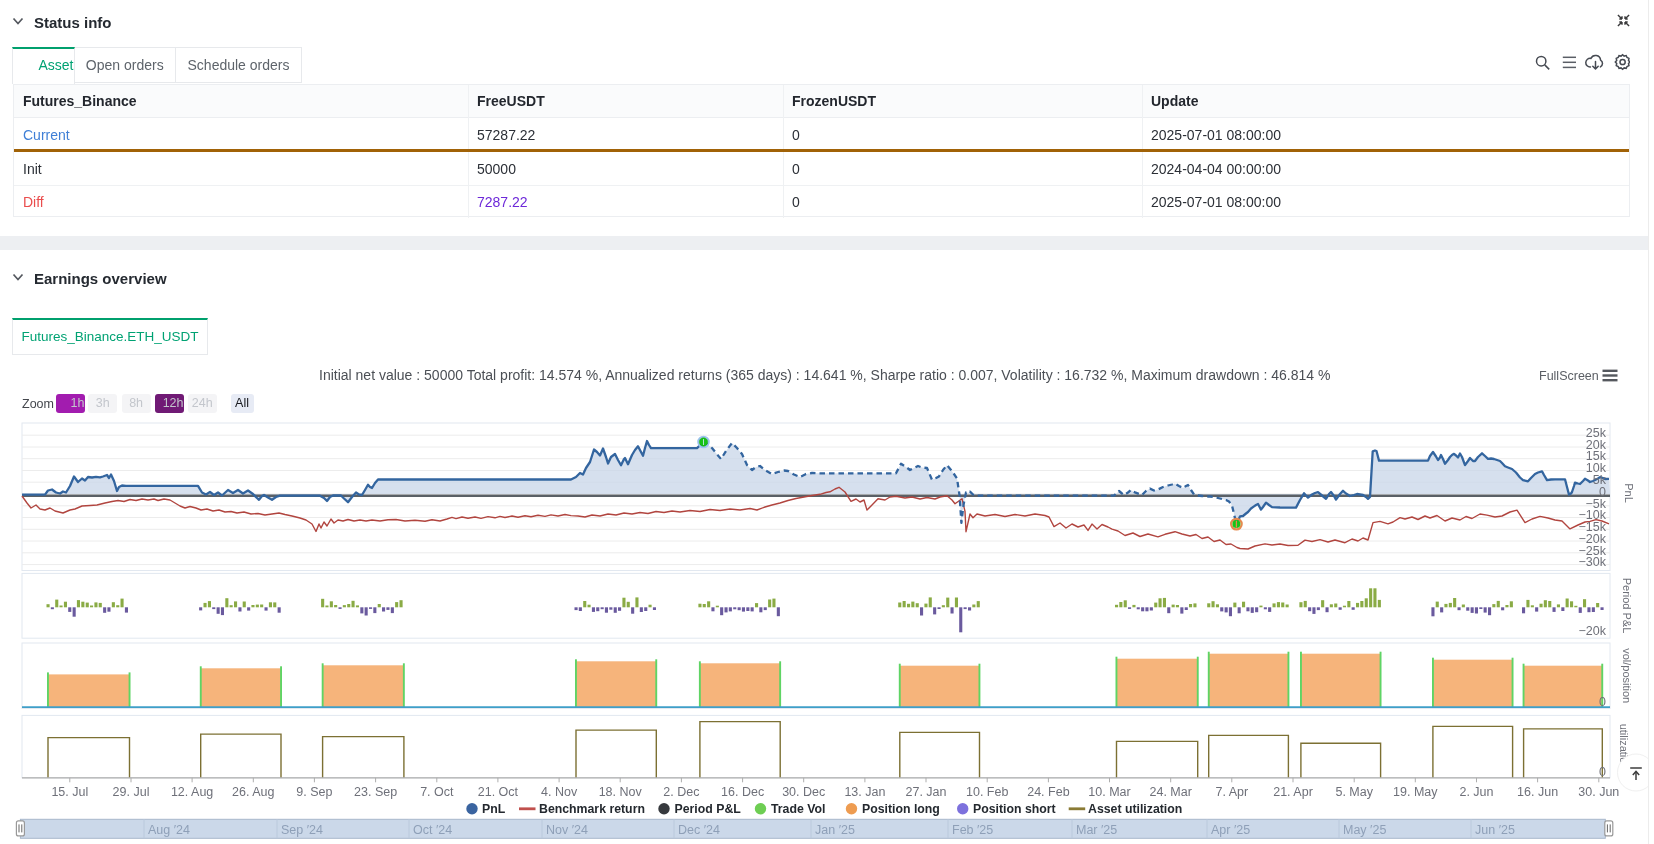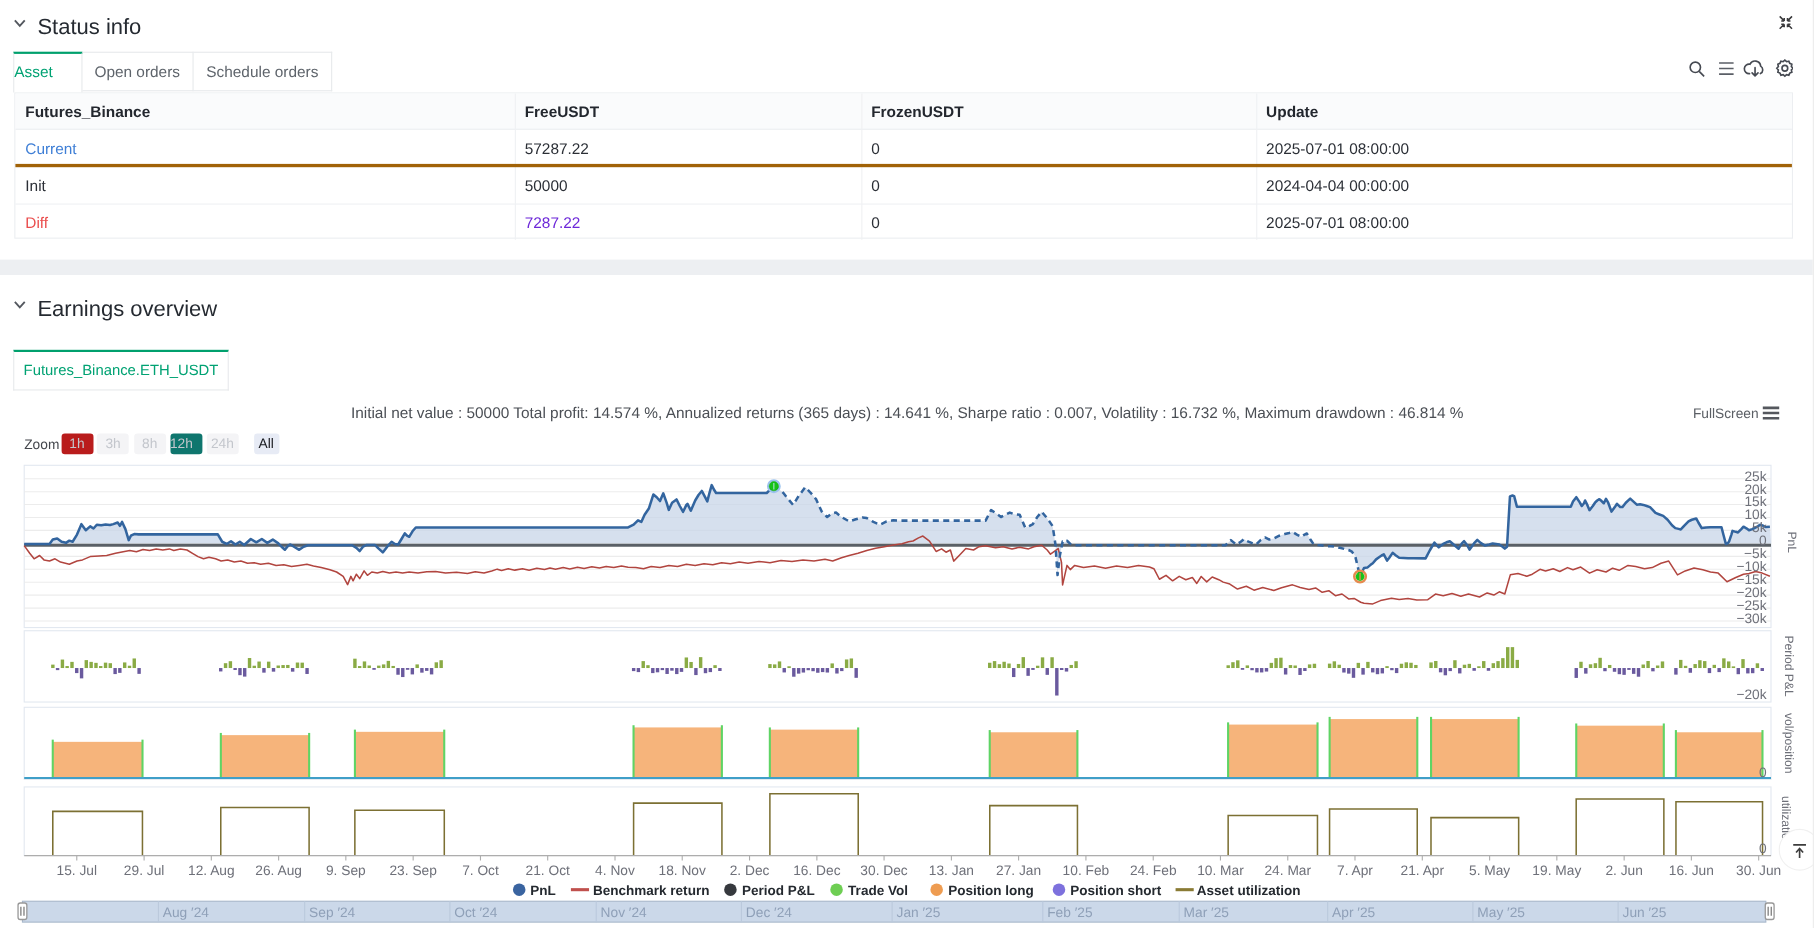--- a/index.html
+++ b/index.html
@@ -1,16 +1,16 @@
 <!DOCTYPE html>
 <html><head><meta charset="utf-8"><style>
 *{margin:0;padding:0;box-sizing:border-box}
 html,body{width:1654px;height:844px;background:#fff;font-family:"Liberation Sans",sans-serif;overflow:hidden;position:relative}
 .abs{position:absolute}
-.sechead{font-size:20px;font-weight:normal;color:#252a31}
+.sechead{font-size:15px;font-weight:bold;color:#252a31}
 </style></head><body>
 
 <svg class="abs" style="left:12px;top:17px" width="12" height="9" viewBox="0 0 12 9">
     <path d="M1.5 1.5 L6 6.5 L10.5 1.5" fill="none" stroke="#54585f" stroke-width="1.7"></path>
   </svg>
 <div class="abs sechead" style="left:34px;top:14px">Status info</div>
 
 <svg class="abs" style="left:1617px;top:14px" width="13" height="13" viewBox="0 0 13 13" stroke="#3a3a3c" stroke-width="1.4" fill="none">
 <path d="M0.9 0.9 L5 5 M5 5 L5 2.3 M5 5 L2.3 5"></path>
 <path d="M12.1 0.9 L8 5 M8 5 L8 2.3 M8 5 L10.7 5"></path>
@@ -28,21 +28,21 @@
     </g>
 <path d="M56.5 14.9 A4.3 4.3 0 1 1 56.9 6.4 A5.1 5.1 0 0 1 66.6 8.1 A3.9 3.9 0 0 1 66.4 14.9" stroke-linecap="round"></path>
 <path d="M61.5 9.5 L61.5 16.8 M58.8 14.2 L61.5 17 L64.2 14.2" stroke-linecap="round" stroke-linejoin="round"></path>
 <g transform="translate(88.6,10)">
       <circle r="2.6"></circle>
       <path d="M0 -7.3 L1.55 -5.9 L3.6 -6.4 L4.45 -4.45 L6.35 -3.6 L5.9 -1.55 L7.3 0 L5.9 1.55 L6.35 3.6 L4.45 4.45 L3.6 6.35 L1.55 5.9 L0 7.3 L-1.55 5.9 L-3.6 6.35 L-4.45 4.45 L-6.35 3.6 L-5.9 1.55 L-7.3 0 L-5.9 -1.55 L-6.35 -3.6 L-4.45 -4.45 L-3.6 -6.35 L-1.55 -5.9 Z"></path>
     </g>
 </svg>
 
 <div class="abs" style="left:12px;top:47px;width:290px;height:37px">
-<div class="abs" style="left:0;top:0;width:62.5px;height:37px;background:#fff;border:1px solid #e7e9ec;border-top:2px solid #00a06d;border-bottom:none;color:#00a273;font-size:14px;text-align:left;line-height:33px">Asset</div>
+<div class="abs" style="left:0;top:0;width:62.5px;height:37px;background:#fff;border:1px solid #e7e9ec;border-top:2px solid #00a06d;border-bottom:none;color:#00a273;font-size:14px;text-align:right;line-height:33px">Asset</div>
 <div class="abs" style="left:62.5px;top:0;width:101.5px;height:36px;border:1px solid #e7e9ec;border-left:none;color:#5e646b;font-size:14px;text-align:center;line-height:34px">Open orders</div>
 <div class="abs" style="left:164px;top:0;width:126px;height:36px;border:1px solid #e7e9ec;border-left:none;color:#5e646b;font-size:14px;text-align:center;line-height:34px">Schedule orders</div>
 </div>
 
 <div class="abs" style="left:13px;top:84px;width:1617px;height:133px;border:1px solid #eceef1;font-size:14px;color:#2b2f36">
 <div class="abs" style="left:0;top:0;width:100%;height:33px;background:#fafbfc;border-bottom:1px solid #eceef1;font-weight:bold;color:#23272e">
 <span class="abs" style="left:9px;top:8px">Futures_Binance</span>
 <span class="abs" style="left:463px;top:8px">FreeUSDT</span>
 <span class="abs" style="left:778px;top:8px">FrozenUSDT</span>
 <span class="abs" style="left:1137px;top:8px">Update</span>
@@ -84,24 +84,24 @@
 <div class="abs" style="left:1539px;top:369px;font-size:12.5px;color:#5a5e64">FullScreen</div>
 <svg class="abs" style="left:1602px;top:369px" width="16" height="13" viewBox="0 0 16 13">
     <g stroke="#55585e" stroke-width="2.4">
       <line x1="0.5" y1="1.8" x2="15.5" y2="1.8"></line>
       <line x1="0.5" y1="6.5" x2="15.5" y2="6.5"></line>
       <line x1="0.5" y1="11.2" x2="15.5" y2="11.2"></line>
     </g>
   </svg>
 
 <div class="abs" style="left:22px;top:397px;font-size:12.5px;color:#44474d">Zoom</div>
-<div class="abs" style="left:55.5px;top:394px;width:29px;height:19px;background:#b91c1c;border-radius:3px;color:#c3c6cc;font-size:12.5px;text-align:center;line-height:19px">1h</div>
+<div class="abs" style="left:55.5px;top:394px;width:29px;height:19px;background:#a21caf;border-radius:3px;color:#c3c6cc;font-size:12.5px;text-align:right;line-height:19px">1h</div>
 <div class="abs" style="left:88.3px;top:394px;width:29px;height:19px;background:#f4f4f6;border-radius:3px;color:#c3c6cc;font-size:12.5px;text-align:center;line-height:19px">3h</div>
 <div class="abs" style="left:121.6px;top:394px;width:29px;height:19px;background:#f4f4f6;border-radius:3px;color:#c3c6cc;font-size:12.5px;text-align:center;line-height:19px">8h</div>
-<div class="abs" style="left:154.5px;top:394px;width:29px;height:19px;background:#0f766e;border-radius:3px;color:#c3c6cc;font-size:12.5px;text-align:left;line-height:19px">12h</div>
+<div class="abs" style="left:154.5px;top:394px;width:29px;height:19px;background:#701a75;border-radius:3px;color:#c3c6cc;font-size:12.5px;text-align:right;line-height:19px">12h</div>
 <div class="abs" style="left:187.7px;top:394px;width:29px;height:19px;background:#f4f4f6;border-radius:3px;color:#c3c6cc;font-size:12.5px;text-align:center;line-height:19px">24h</div>
 <div class="abs" style="left:230.5px;top:394px;width:23px;height:19px;background:#e7ebf5;border-radius:3px;color:#16181d;font-size:12.5px;font-weight:normal;text-align:center;line-height:19px">All</div>
 
 <svg width="1654" height="844" viewBox="0 0 1654 844" style="position:absolute;left:0;top:0" font-family="Liberation Sans, sans-serif">
 <rect x="22" y="423.0" width="1588" height="147.5" fill="none" stroke="#e2e8f0" stroke-width="1"></rect>
 <line x1="22" y1="435.2" x2="1610" y2="435.2" stroke="#ececec" stroke-width="1"></line>
 <line x1="22" y1="447.0" x2="1610" y2="447.0" stroke="#ececec" stroke-width="1"></line>
 <line x1="22" y1="458.7" x2="1610" y2="458.7" stroke="#ececec" stroke-width="1"></line>
 <line x1="22" y1="470.5" x2="1610" y2="470.5" stroke="#ececec" stroke-width="1"></line>
 <line x1="22" y1="482.2" x2="1610" y2="482.2" stroke="#ececec" stroke-width="1"></line>

